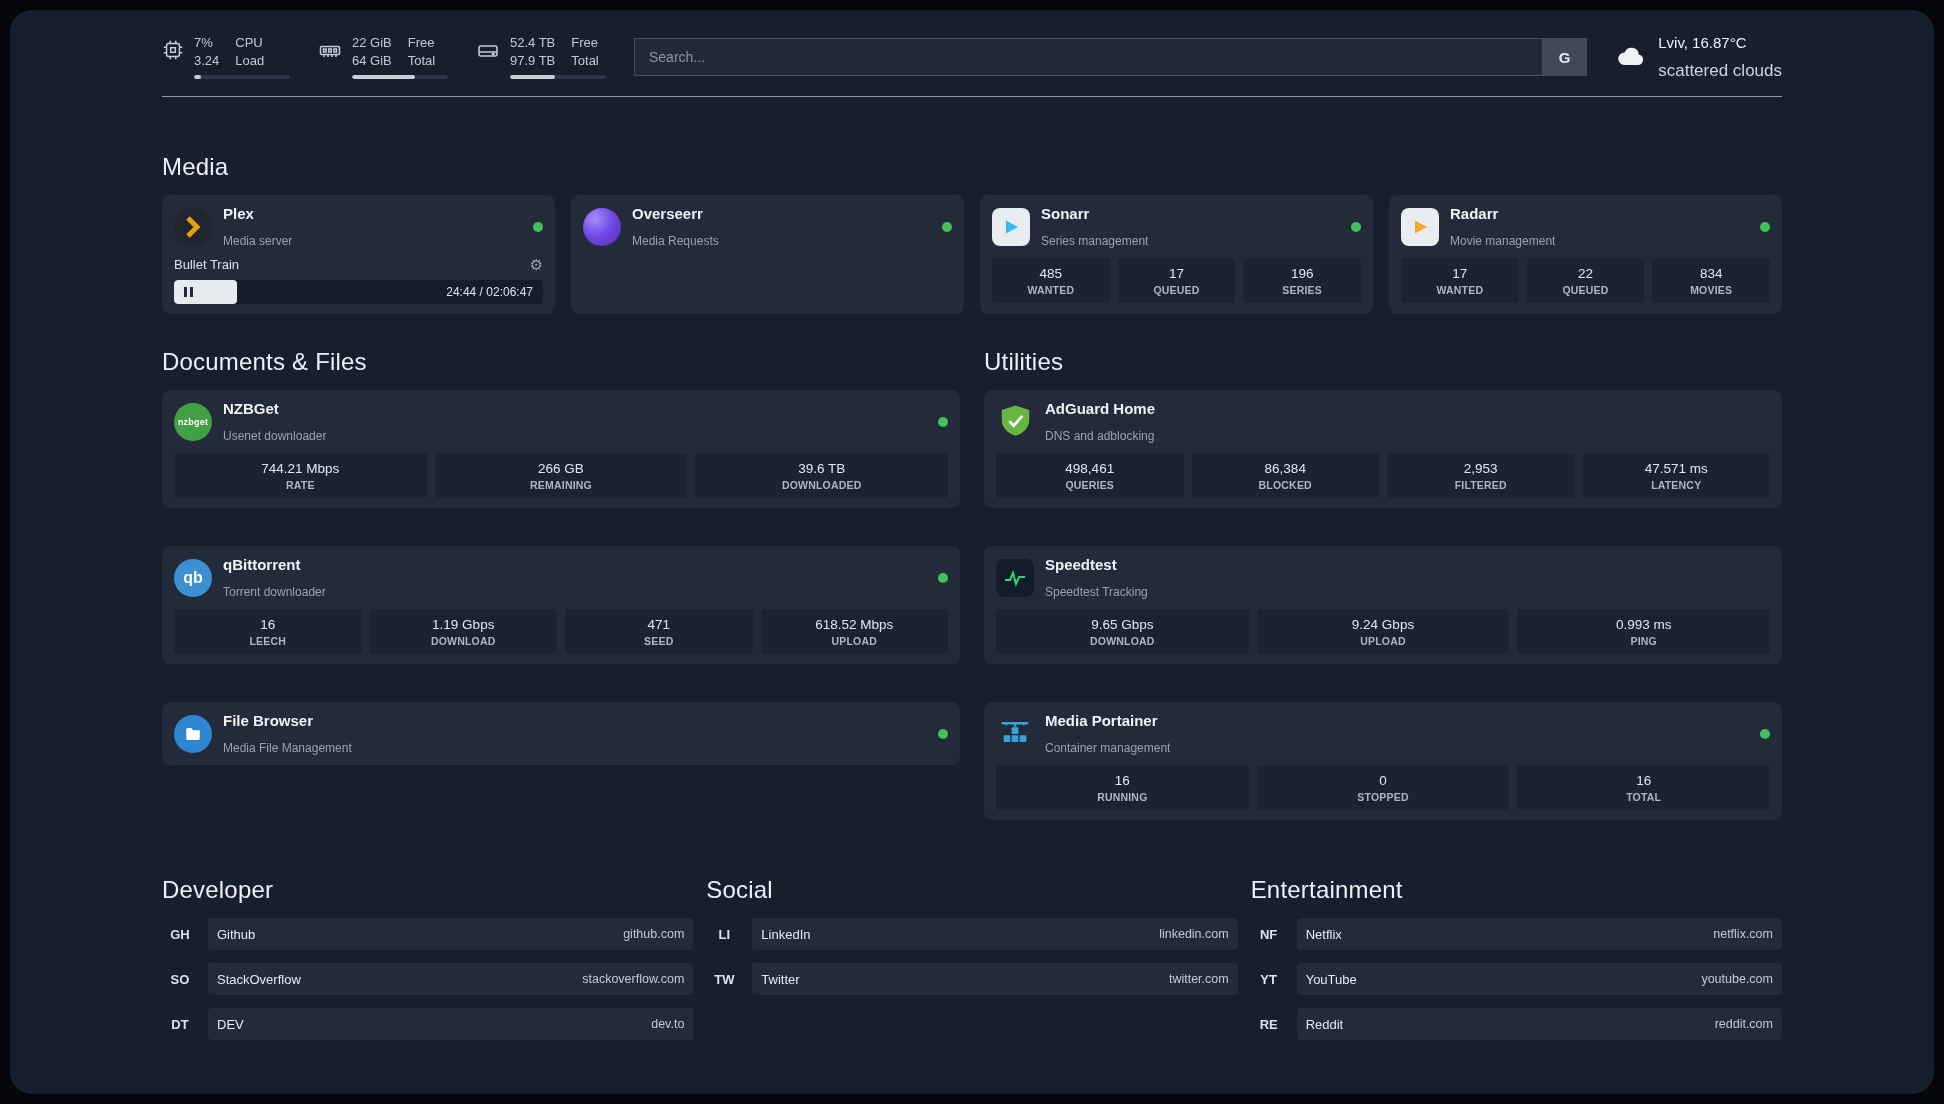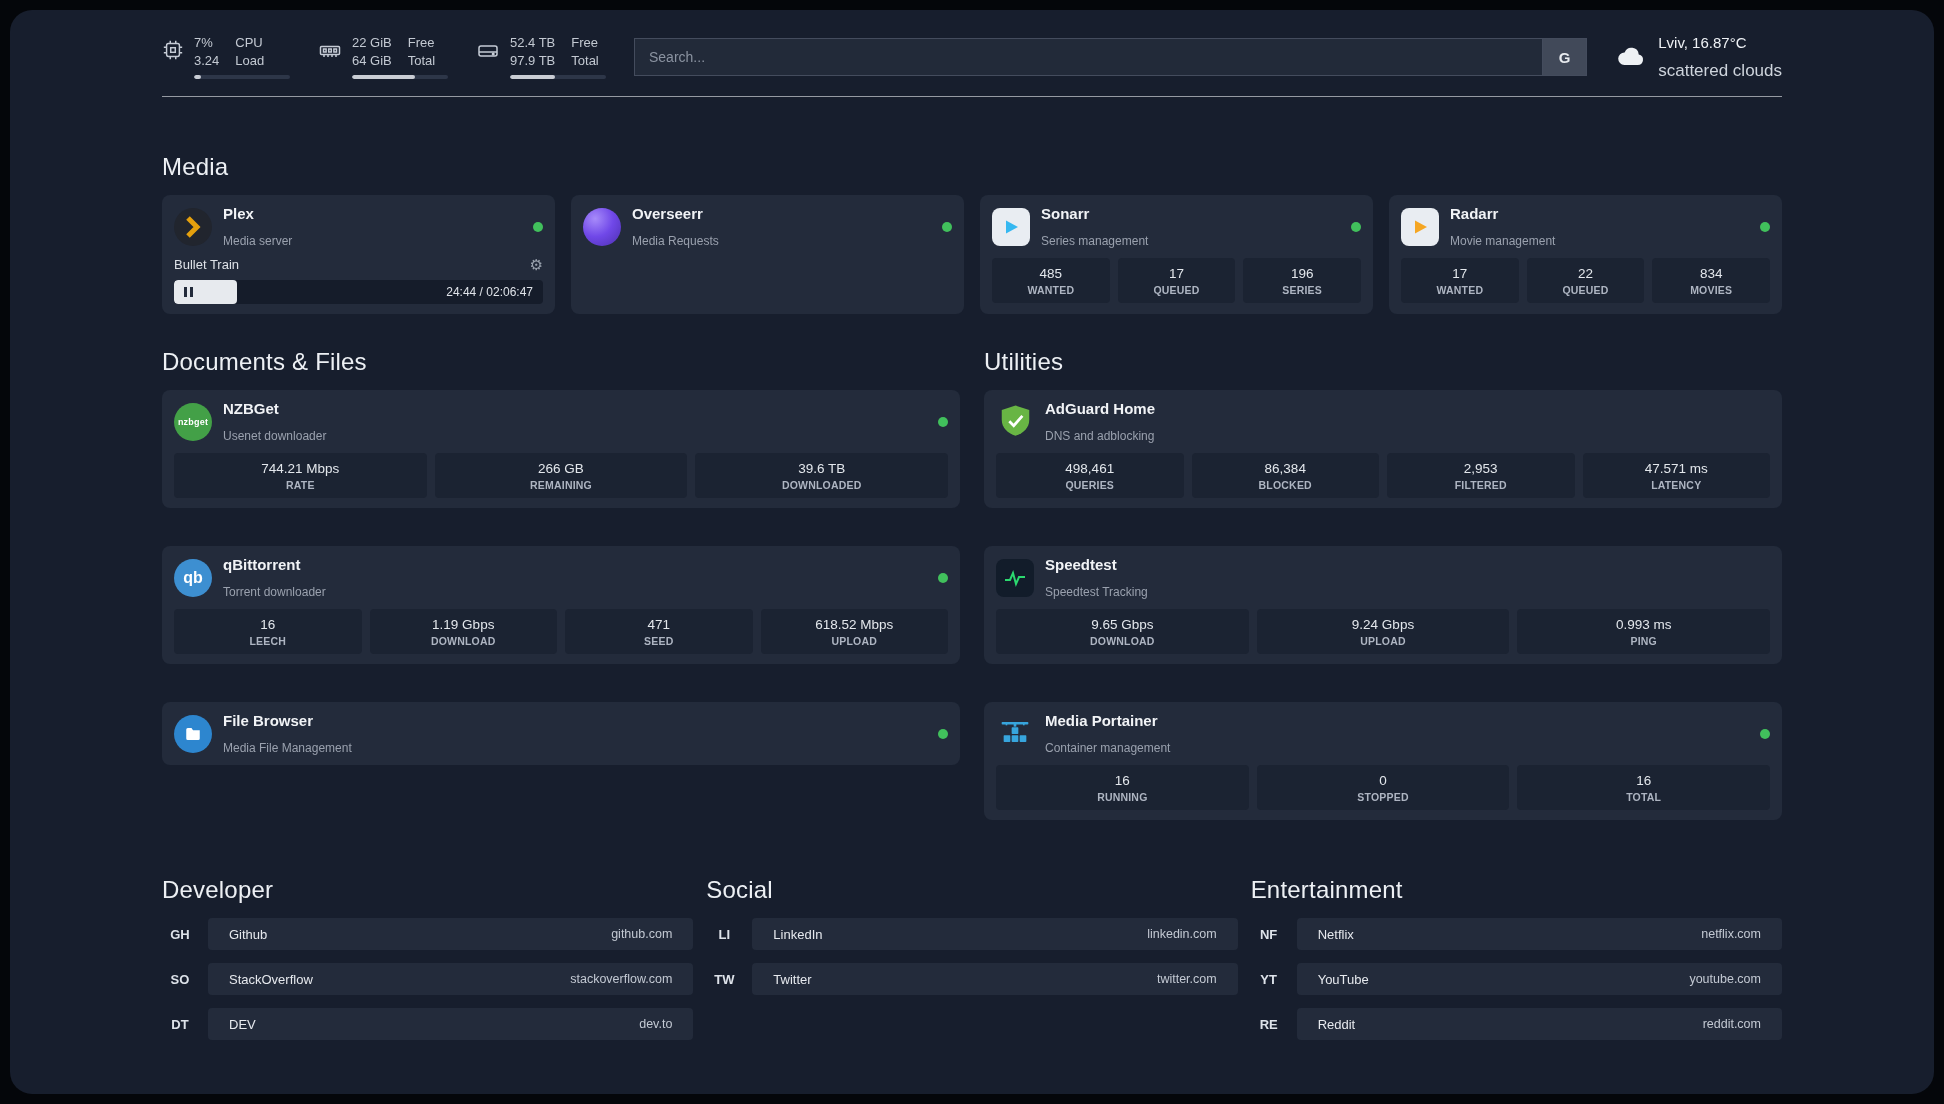--- a/index.html
+++ b/index.html
@@ -65,21 +65,21 @@
   .ic-qb{background:#3d8fd1}
   .ic-qb span{font-size:16px;font-weight:700;color:#fff}
   .ic-filebrowser{background:#2d86cf}
   .ic-speedtest{background:#121c2a;border-radius:8px}
 
   
   .bookmarks{display:grid;grid-template-columns:repeat(3,1fr);gap:13px;margin-top:56px;align-items:start}
   .bm-list{margin-top:14px;display:flex;flex-direction:column;gap:13px}
   .bm-row{display:flex;align-items:flex-end;gap:10px}
   .bm-abbr{width:36px;height:32px;border-radius:4px;display:flex;align-items:center;justify-content:center;font-size:13px;font-weight:600;color:#dde2e9}
-  .bm-pill{flex:1;height:32px;background:#232b3b;border-radius:4px;display:flex;align-items:center;padding:0 21px;cursor:pointer}
+  .bm-pill{flex:1;height:32px;background:#232b3b;border-radius:4px;display:flex;align-items:center;padding:0 9px;cursor:pointer}
   .bm-name{font-size:13px;color:#e6e9ee}
   .bm-url{margin-left:auto;font-size:12.5px;color:#c3c9d3}
 </style>
 </head>
 <body>
 
 <div class="panel">
   <div class="content">
 
     <div class="topbar">

